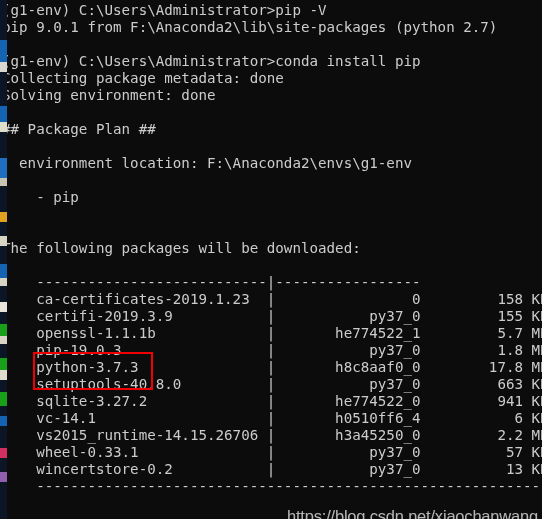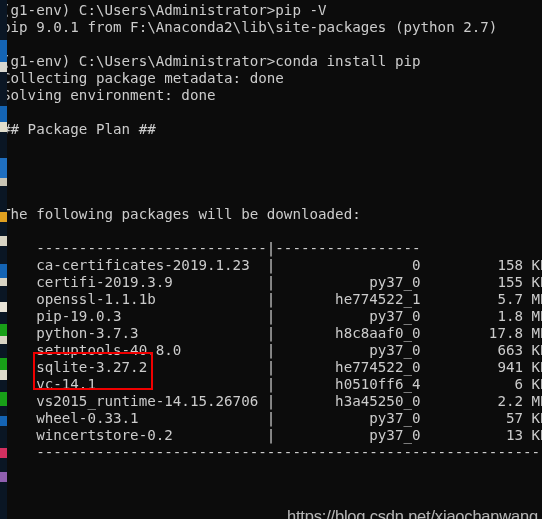--- a/index.html
+++ b/index.html
@@ -82,21 +82,23 @@
 <div id="terminal">
     <div class="line">(g1-env) C:\Users\Administrator&gt;pip -V</div>
     <div class="line">pip 9.0.1 from F:\Anaconda2\lib\site-packages (python 2.7)</div>
     <div class="line blank"></div>
     <div class="line">(g1-env) C:\Users\Administrator&gt;conda install pip</div>
     <div class="line">Collecting package metadata: done</div>
     <div class="line">Solving environment: done</div>
     <div class="line blank"></div>
     <div class="line">## Package Plan ##</div>
     <div class="line blank"></div>
+    <div class="line">  environment location: F:\Anaconda2\envs\g1-env</div>
     <div class="line blank"></div>
+    <div class="line">    - pip</div>
     <div class="line blank"></div>
     <div class="line blank"></div>
     <div class="line">The following packages will be downloaded:</div>
     <div class="line blank"></div>
     <div class="line">    ---------------------------|-----------------</div>
     <div class="line">    ca-certificates-2019.1.23  |                0         158 KB</div>
     <div class="line">    certifi-2019.3.9           |           py37_0         155 KB</div>
     <div class="line">    openssl-1.1.1b             |       he774522_1         5.7 MB</div>
     <div class="line">    pip-19.0.3                 |           py37_0         1.8 MB</div>
     <div class="line">    python-3.7.3               |       h8c8aaf0_0        17.8 MB</div>

